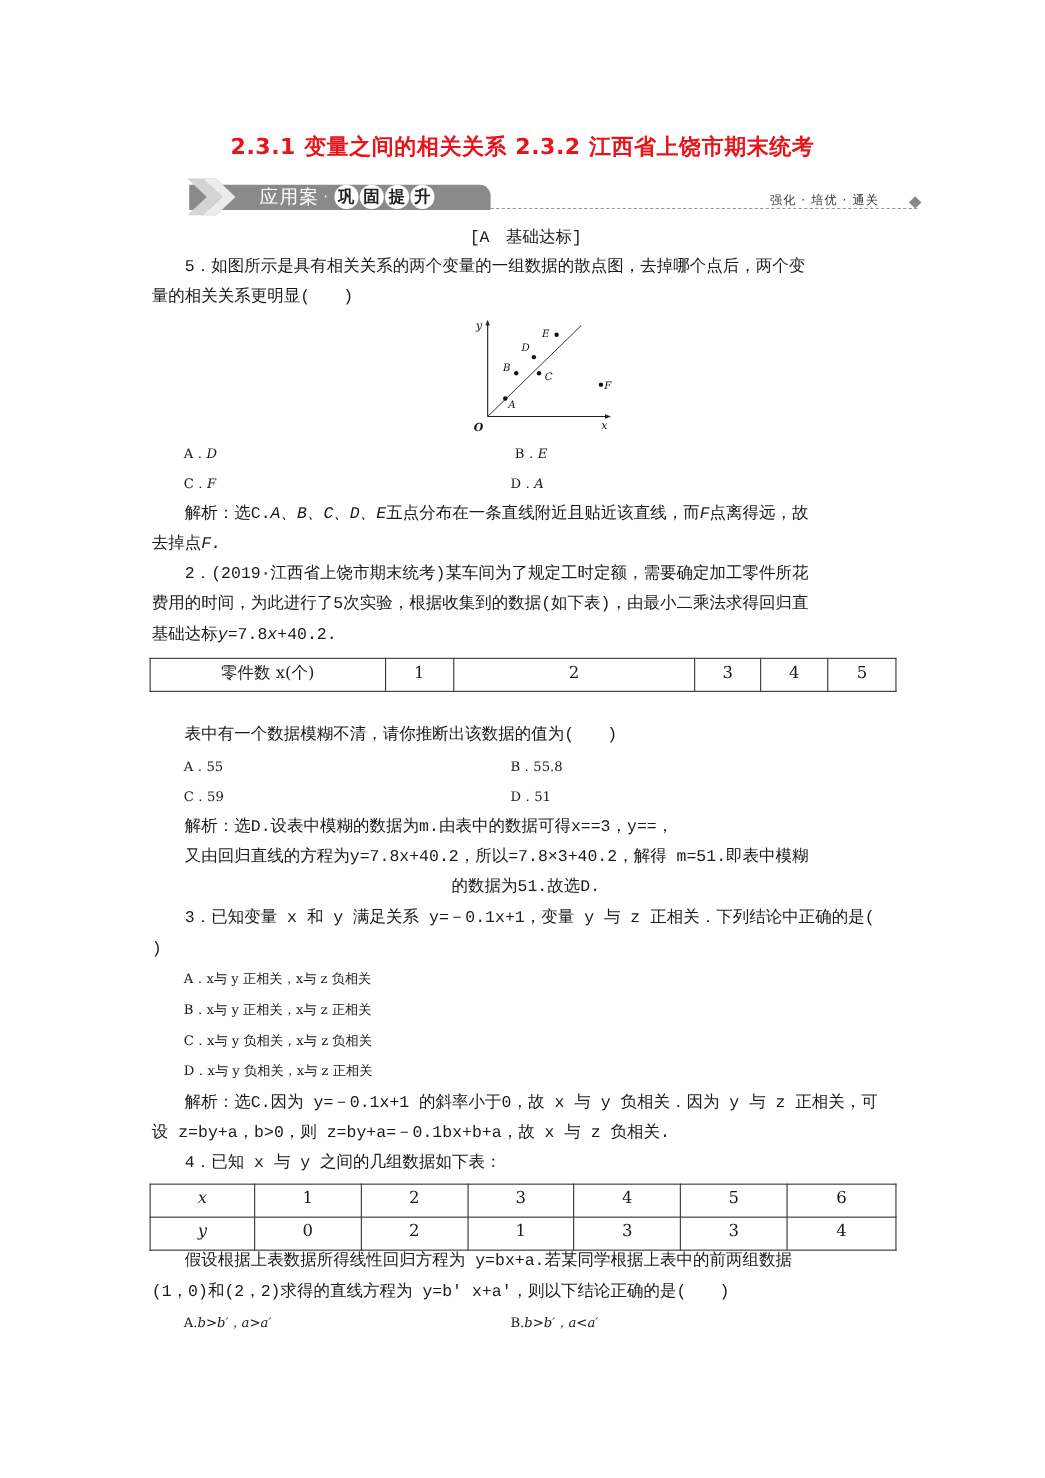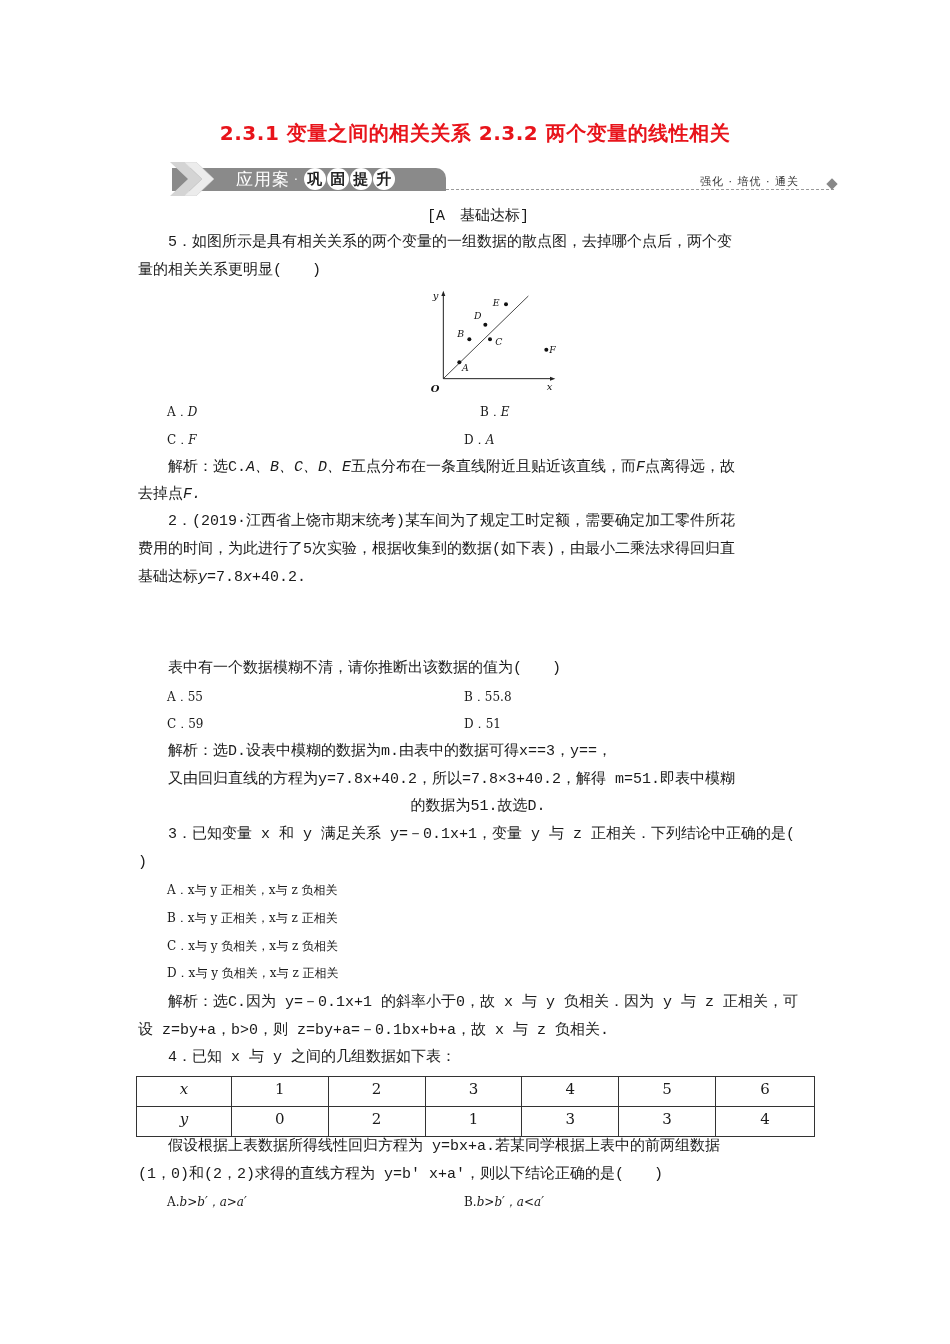--- a/index.html
+++ b/index.html
@@ -21,21 +21,21 @@
   .center { text-align: center; }
   .opt { position: absolute; font-size: 12px; line-height: 20px; white-space: nowrap; }
   i { font-style: italic; }
   table.dt { position: absolute; border-collapse: collapse; font-size: 15px; }
   table.dt td { border: 1px solid #333; text-align: center; vertical-align: top; padding-top: 3px; }
   .fig { left: 410px; top: 282px; width: 160px; height: 112px; }
 </style>
 </head>
 <body>
 
-<div class="abs title">2.3.1 变量之间的相关关系 2.3.2 两个变量的线性相关</div>
+<div class="abs title">2.3.1 变量之间的相关关系 2.3.2 江西省上饶市期末统考</div>
 
 <div class="abs banner">
   <div class="banner-bar"></div>
   <svg class="banner-chev" viewBox="0 0 60 34">
     <polygon points="4,0 18,0 36,17 18,34 4,34 22,17" fill="#d4d4d4"></polygon>
     <polygon points="18,0 30,0 48,17 30,34 18,34 36,17" fill="#ececec" stroke="#c8c8c8" stroke-width="0.5"></polygon>
   </svg>
   <div class="banner-label">
     <span>应用案</span><span class="banner-dot">·</span><span class="circ">巩</span><span class="circ">固</span><span class="circ">提</span><span class="circ">升</span>
   </div>
@@ -66,41 +66,49 @@
     <text x="256" y="190" font-size="28" font-style="italic" font-family="DejaVu Serif, serif" fill="#111">C</text>
   <circle cx="226" cy="128" r="6" fill="#111"></circle>
     <text x="192" y="112" font-size="28" font-style="italic" font-family="DejaVu Serif, serif" fill="#111">D</text>
   <circle cx="288" cy="67" r="6" fill="#111"></circle>
     <text x="248" y="72" font-size="28" font-style="italic" font-family="DejaVu Serif, serif" fill="#111">E</text>
   <circle cx="409" cy="203" r="6" fill="#111"></circle>
     <text x="418" y="214" font-size="28" font-style="italic" font-family="DejaVu Serif, serif" fill="#111">F</text>
 </svg>
 
 <div class="opt" style="left:167px; top:402px;"><span>A．</span><i>D</i></div>
-<div class="opt" style="left:480px; top:402px;"><span>B．</span><i>E</i></div>
+<div class="opt" style="left:468px; top:402px;"><span>B．</span><i>E</i></div>
 <div class="opt" style="left:167px; top:430px;"><span>C．</span><i>F</i></div>
 <div class="opt" style="left:464px; top:430px;"><span>D．</span><i>A</i></div>
 
 <div class="line ind" style="top:458px;"><span>解析：选C.</span><i>A、B、C、D、E</i><span>五点分布在一条直线附近且贴近该直线，而</span><i>F</i><span>点离得远，故</span></div>
 <div class="line" style="top:485px;"><span>去掉点</span><i>F.</i></div>
 
 <div class="line ind" style="top:512px;">2．(2019·江西省上饶市期末统考)某车间为了规定工时定额，需要确定加工零件所花</div>
 <div class="line" style="top:540px;">费用的时间，为此进行了5次实验，根据收集到的数据(如下表)，由最小二乘法求得回归直</div>
 <div class="line" style="top:568px;"><span>基础达标</span><i>y</i><span>=7.8</span><i>x</i><span>+40.2.</span></div>
 
 <table class="dt" style="left:136px; top:598px; width:679px;">
   <colgroup>
       <col style="width:214px">
       <col style="width:62px">
       <col style="width:220px">
       <col style="width:60px">
       <col style="width:61px">
       <col style="width:62px">
     </colgroup>
   <tbody>
+      <tr style="height:30px;">
+    <td>零件数 x(个)</td>
+    <td>1</td>
+    <td>2</td>
+    <td>3</td>
+    <td>4</td>
+    <td>5</td>
+  </tr>
 </tbody>
   </table>
 
 <div class="line ind" style="top:659px;">表中有一个数据模糊不清，请你推断出该数据的值为(　　)</div>
 
 <div class="opt" style="left:167px; top:687px;"><span>A．</span><span>55</span></div>
 <div class="opt" style="left:464px; top:687px;"><span>B．</span><span>55.8</span></div>
 <div class="opt" style="left:167px; top:714px;"><span>C．</span><span>59</span></div>
 <div class="opt" style="left:464px; top:714px;"><span>D．</span><span>51</span></div>
 

